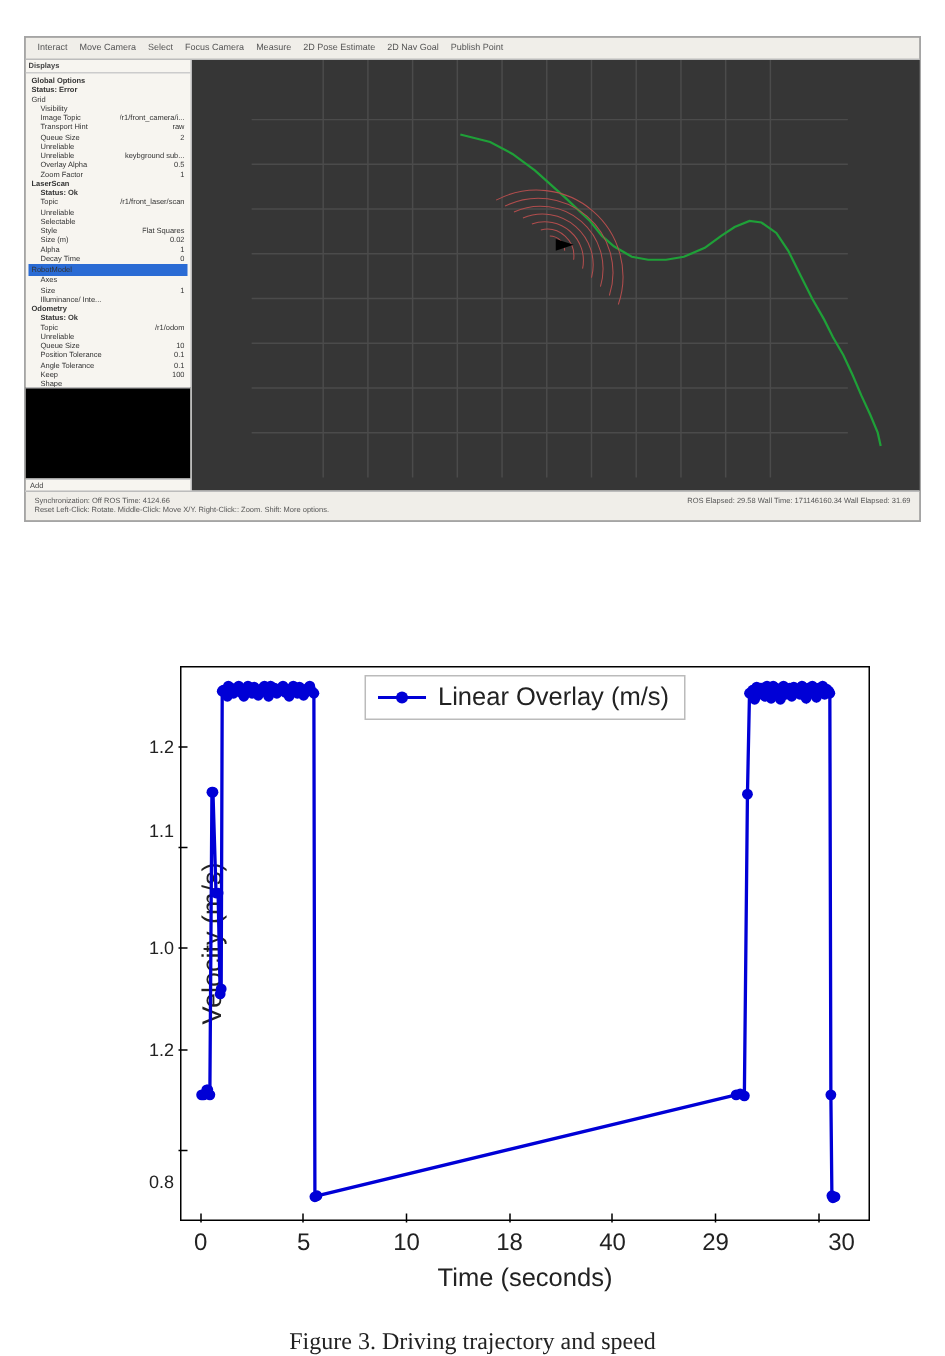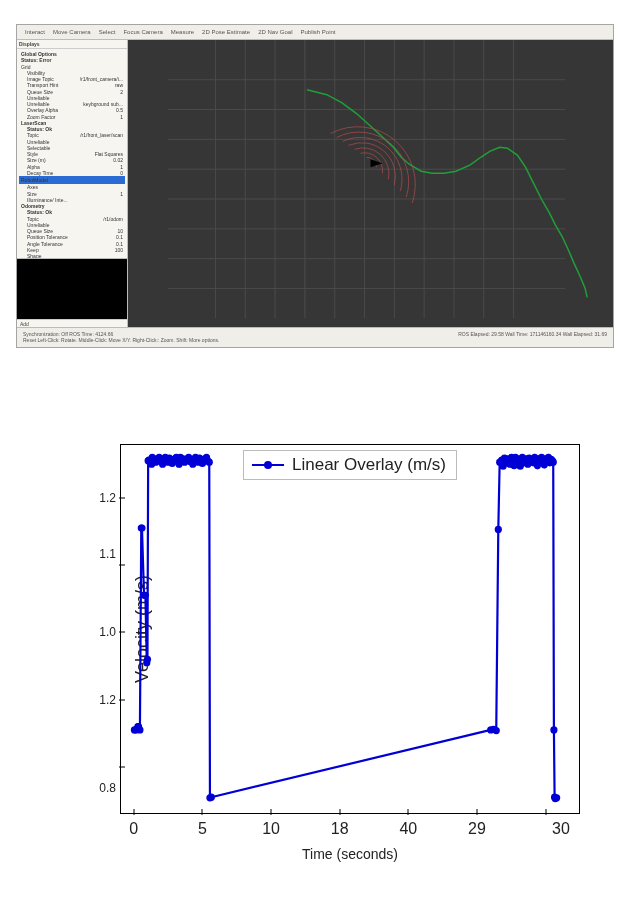--- a/index.html
+++ b/index.html
@@ -136,21 +136,21 @@
     transform: translate(-50%, -50%) rotate(-90deg);
     font-size: 18px;
     color: #222;
     white-space: nowrap;
   }
   .xlabel {
     position: absolute;
     left: 50%;
     bottom: -48px;
     transform: translateX(-50%);
-    font-size: 14px;
+    font-size: 17px;
     color: #222;
     white-space: nowrap;
   }
   .tick-y { position: absolute; left: -44px; font-size: 12px; color: #222; transform: translateY(-50%); width: 40px; text-align: right; }
   .tick-y-mark { position: absolute; left: -1px; width: 6px; height: 1px; background: #000; transform: translateY(-0.5px); }
   .tick-x { position: absolute; bottom: -24px; font-size: 16px; color: #222; transform: translateX(-50%); }
   .tick-x-mark { position: absolute; bottom: -1px; height: 6px; width: 1px; background: #000; transform: translateX(-0.5px); }
 
   .legend-box {
     position: absolute;
@@ -445,13 +445,14 @@
         <div class="tick-x-mark" style="left: 219.701px;"></div>
         <div class="tick-x" style="left: 288.358px;">40</div>
         <div class="tick-x-mark" style="left: 288.358px;"></div>
         <div class="tick-x" style="left: 357.015px;">29</div>
         <div class="tick-x-mark" style="left: 357.015px;"></div>
         <div class="tick-x" style="left: 441px;">30</div>
         <div class="tick-x-mark" style="left: 425.672px;"></div>
       </div>
   </div>
 
+  <div class="caption">Figure 3.   Driving trajectory and speed</div>
 </div>
 
 </body></html>

